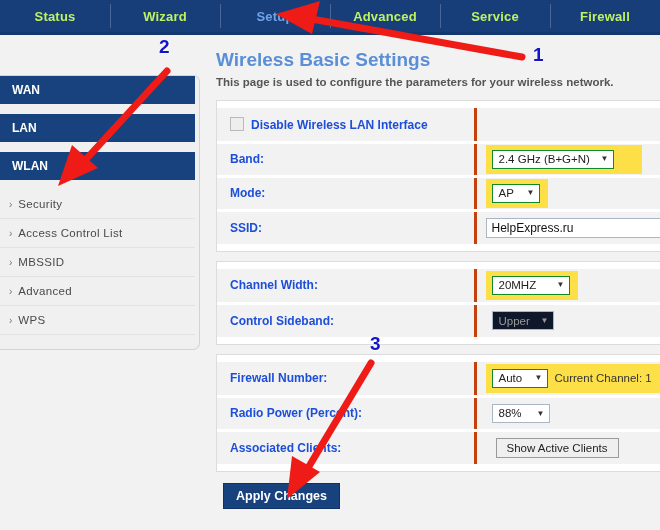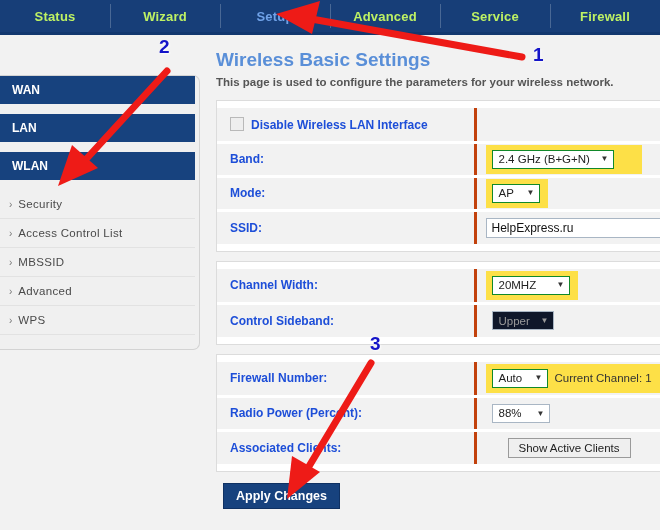--- a/index.html
+++ b/index.html
@@ -432,21 +432,21 @@
           <td class="val-col">
             <span class="sel" style="width:58px;margin-left:6px">
               <span>88%</span>
               <span class="arr">▼</span>
             </span>
           </td>
         </tr>
         <tr>
           <td class="lbl-col">Associated Clients:</td>
           <td class="val-col">
-            <button class="btn-gray" style="margin-left:22px">Show Active Clients</button>
+            <button class="btn-gray" style="margin-left:10px">Show Active Clients</button>
           </td>
         </tr>
       </tbody>
         </table>
     </div>
 
     <button class="btn-apply">Apply Changes</button>
 
   </div>
 </div>

